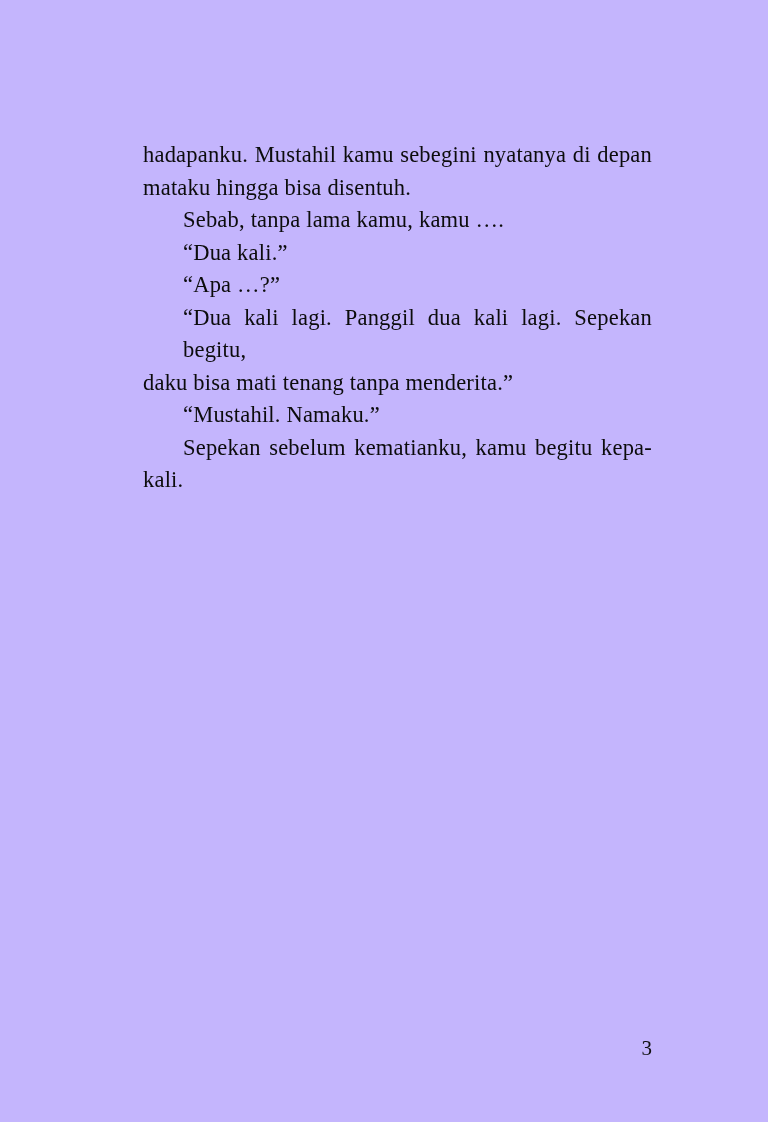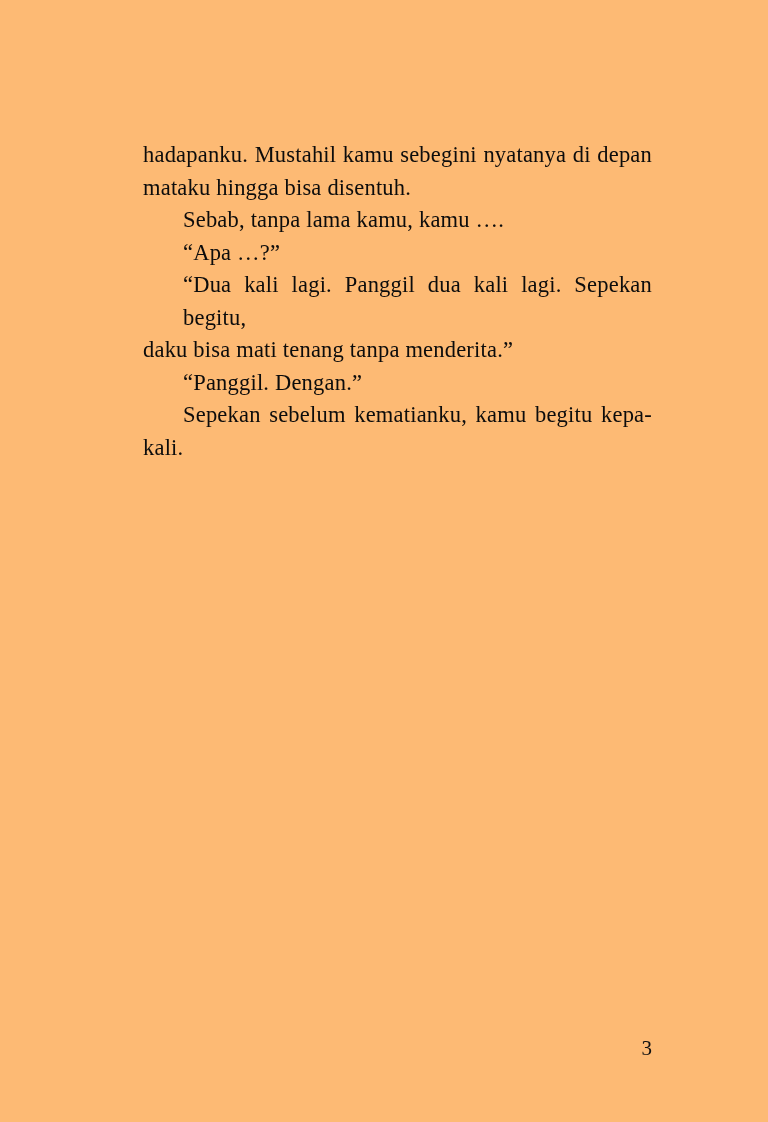--- a/index.html
+++ b/index.html
@@ -4,21 +4,21 @@
 <style>
   html, body {
     margin: 0;
     padding: 0;
     background: #ffffff;
   }
   .book-page {
     position: relative;
     width: 768px;
     height: 1122px;
-    background: #fdba74;
+    background: #c4b5fd;
     overflow: hidden;
     font-family: "Liberation Serif", "DejaVu Serif", serif;
     color: #0c0c0c;
   }
   .text-block {
     position: absolute;
     left: 143px;
     top: 139px;
     width: 509px;
     font-size: 22.5px;
@@ -57,28 +57,31 @@
 <div class="book-page">
   <div class="text-block">
       <div class="paragraph">
         <div class="line justify">hadapanku. Mustahil kamu sebegini nyatanya di depan</div>
         <div class="line">mataku hingga bisa disentuh.</div>
       </div>
       <div class="paragraph">
         <div class="line indent">Sebab, tanpa lama kamu, kamu ….</div>
       </div>
       <div class="paragraph">
+        <div class="line indent">“Dua kali.”</div>
+      </div>
+      <div class="paragraph">
         <div class="line indent">“Apa …?”</div>
       </div>
       <div class="paragraph">
         <div class="line justify indent">“Dua kali lagi. Panggil dua kali lagi. Sepekan begitu,</div>
         <div class="line">daku bisa mati tenang tanpa menderita.”</div>
       </div>
       <div class="paragraph">
-        <div class="line indent">“Panggil. Dengan.”</div>
+        <div class="line indent">“Mustahil. Namaku.”</div>
       </div>
       <div class="paragraph">
         <div class="line justify indent">Sepekan sebelum kematianku, kamu begitu kepa-</div>
         <div class="line">kali.</div>
       </div>
     </div>
   <div class="page-number">3</div>
 </div>
 
 </body></html>

